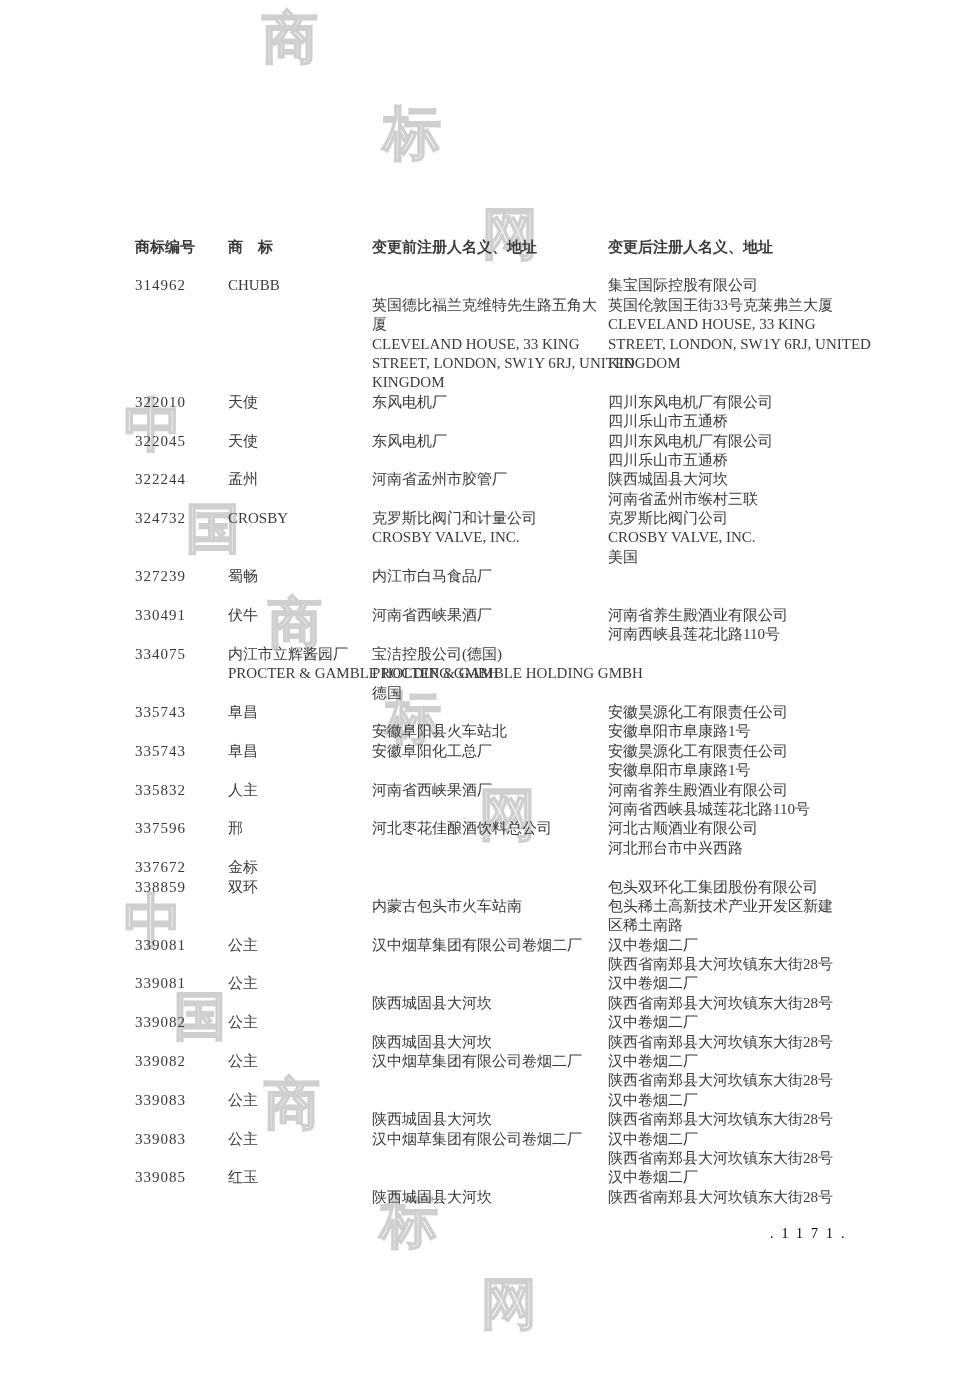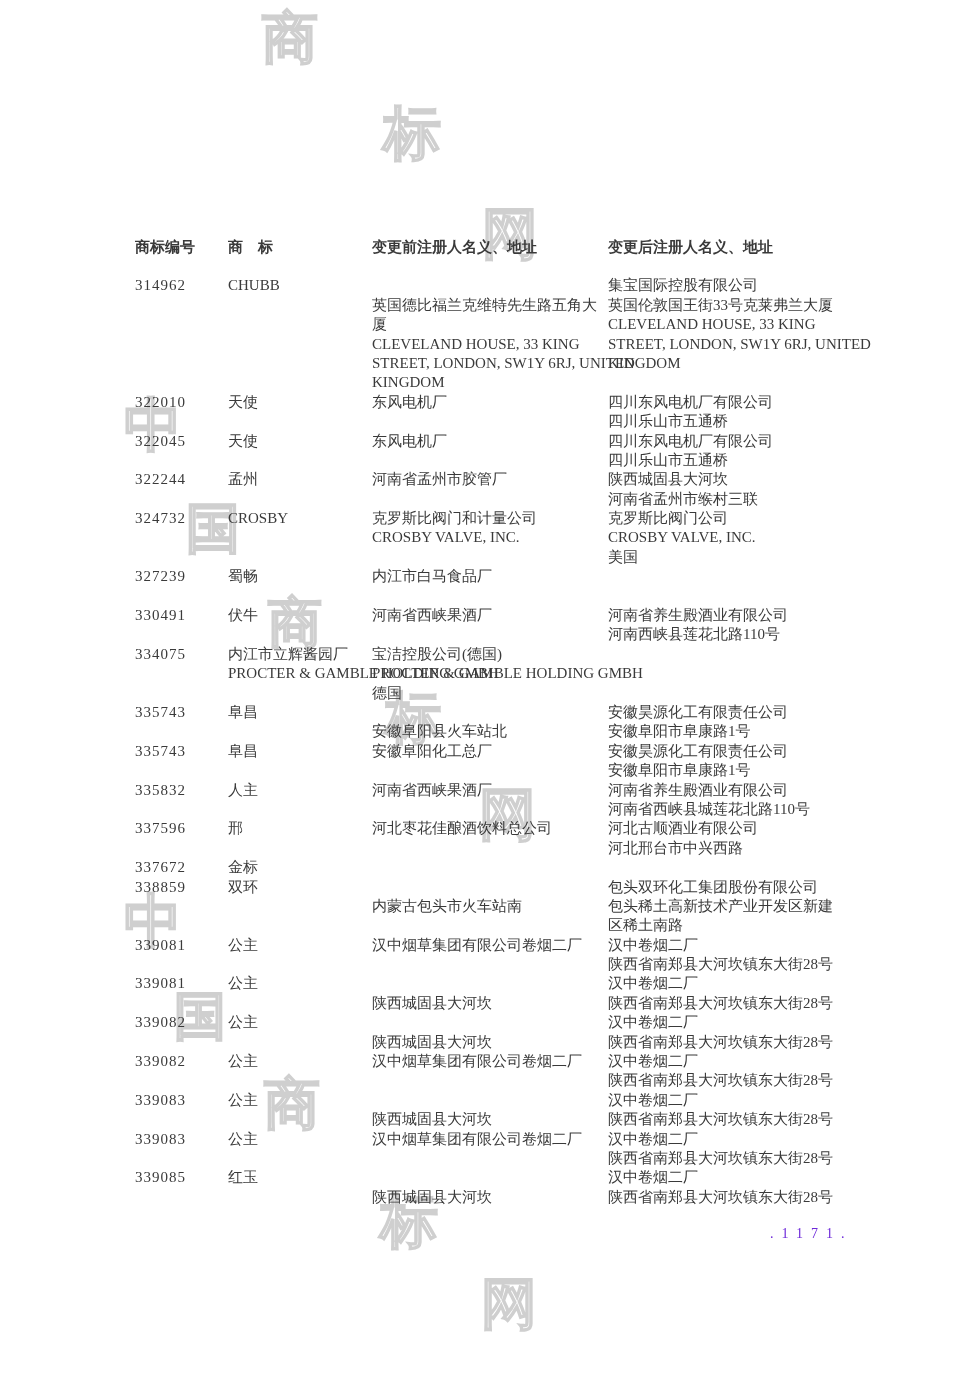--- a/index.html
+++ b/index.html
@@ -33,21 +33,21 @@
     height:19.4px; line-height:19.4px;
     font-size:15px;
     white-space:nowrap;
     overflow:visible;
   }
   .num { letter-spacing:1px; }
 
   .pagenum {
     position:absolute; left:770px; top:1226px;
     font-size:14px; letter-spacing:8px;
-    color:#6d28d9; z-index:1;
+    color:#000000; z-index:1;
   }
 </style>
 </head>
 <body>
 
 <div class="page">
 
   <div id="wm-layer">
       <span class="wm" style="left: 262px; top: 10px; font-size: 56px;">商</span>
       <span class="wm" style="left: 383px; top: 104px; font-size: 58px;">标</span>

